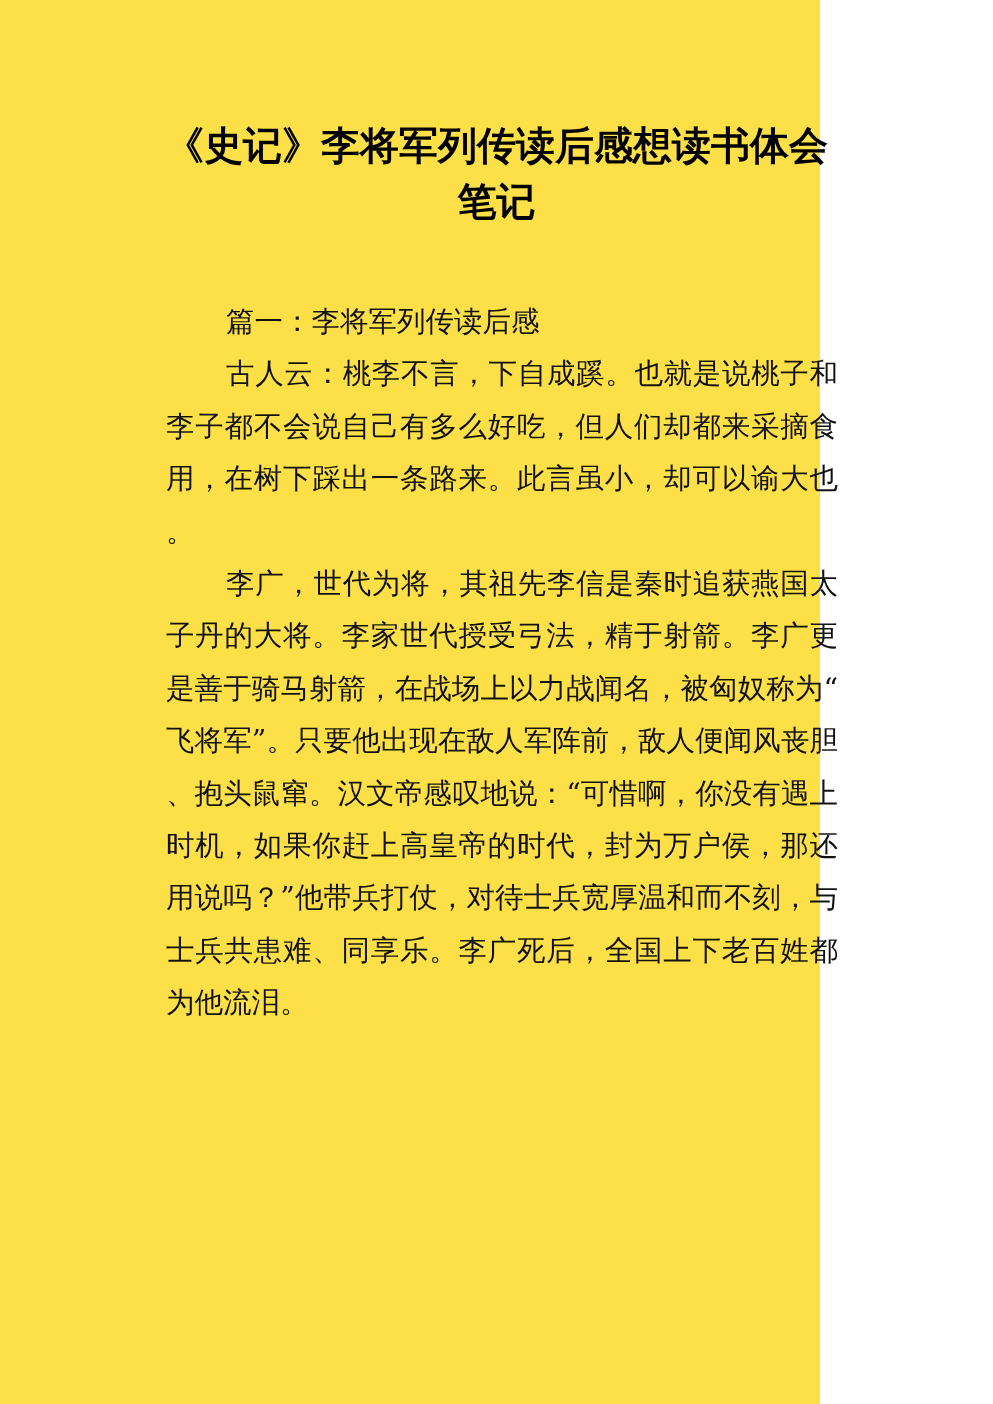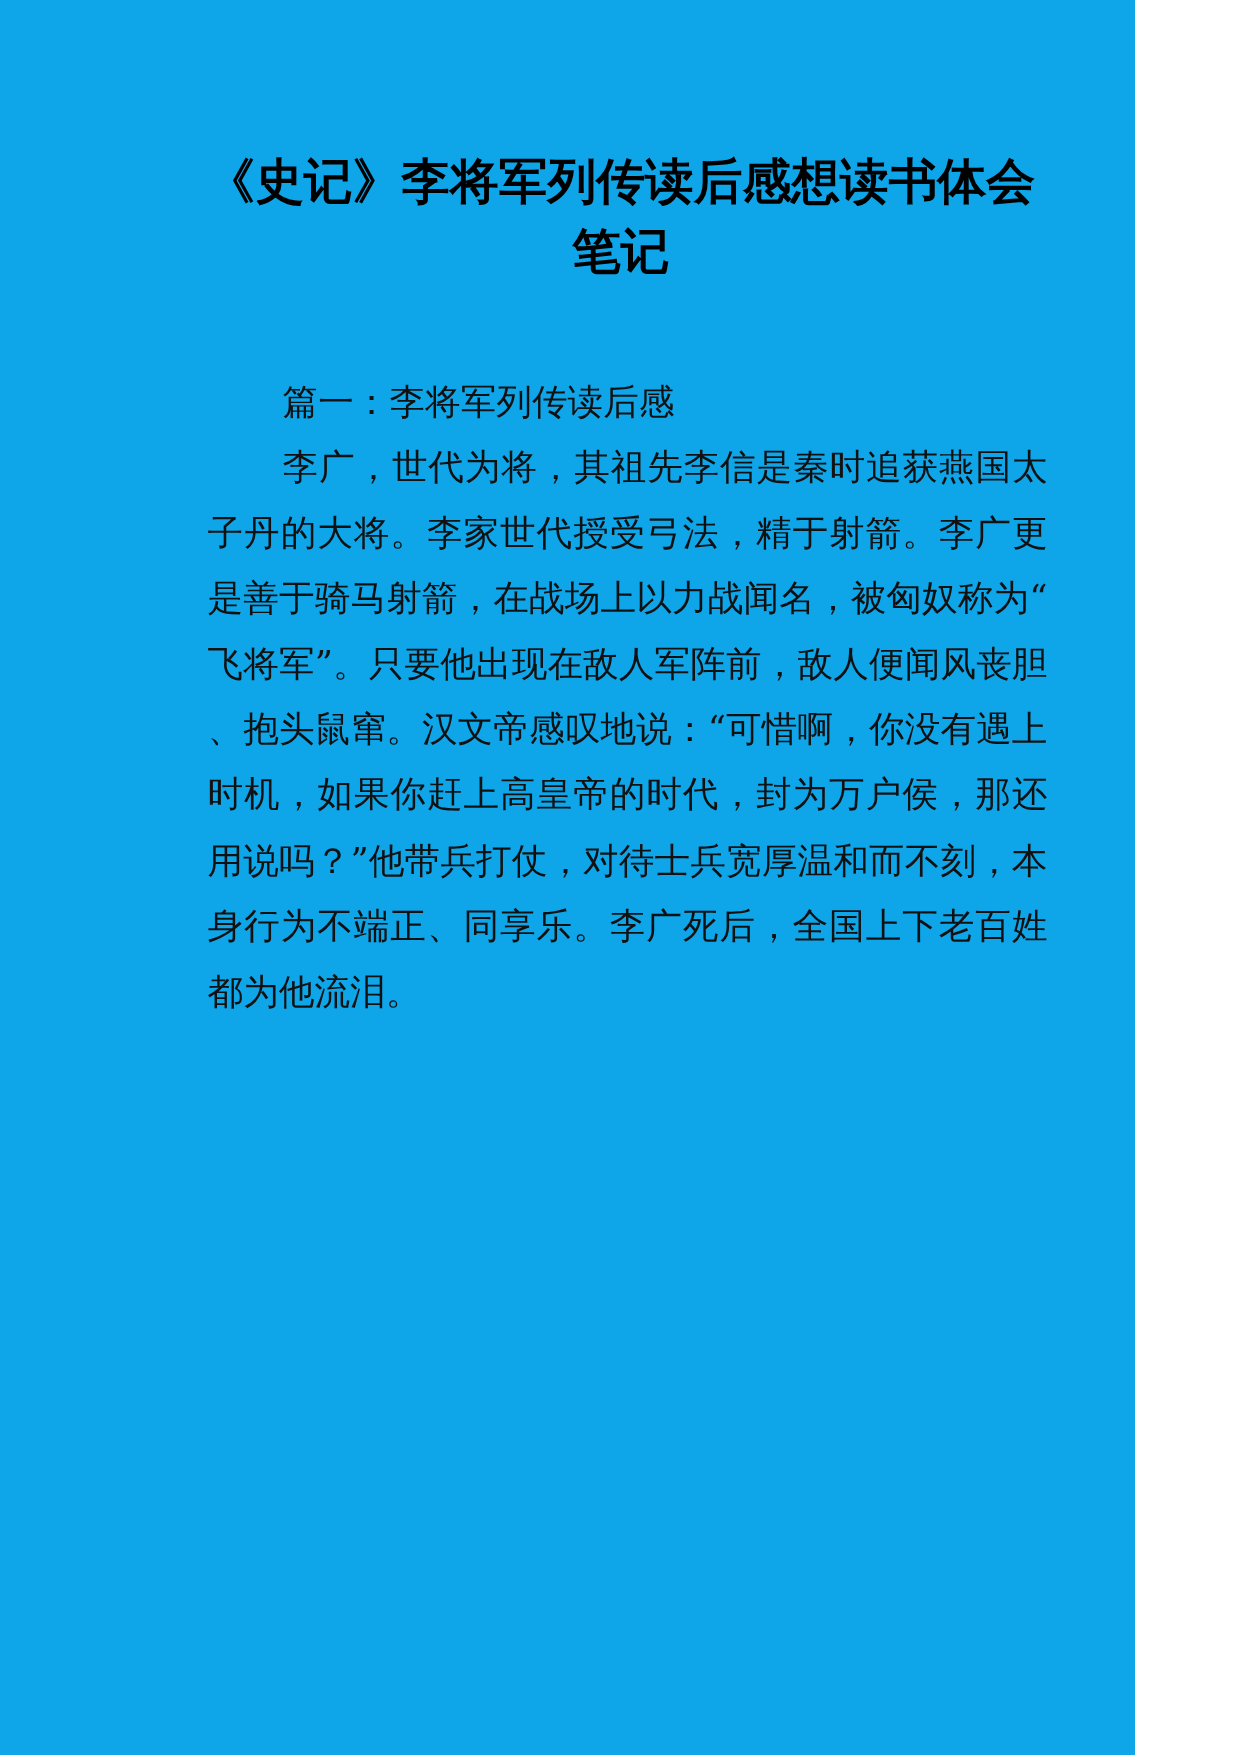--- a/index.html
+++ b/index.html
@@ -10,23 +10,23 @@
     body {
       width: 993px;
       height: 1404px;
       position: relative;
       overflow: hidden;
       color: #111111;
     }
     .page {
       position: absolute;
       left: 0; top: 0;
-      width: 908px;
+      width: 820px;
       height: 1404px;
-      background: #0ea5e9;
+      background: #fde047;
     }
     .title {
       position: absolute;
       left: 150px;
       top: 118px;
       width: 693px;
       text-align: center;
       font-family: "DejaVu Sans", "Liberation Sans", sans-serif;
       font-weight: bold;
       font-size: 39px;
@@ -57,15 +57,16 @@
     }
   </style>
 </head>
 <body>
 
 <div class="page">
   <h1 class="title">《史记》李将军列传读后感想读书体会笔记</h1>
 
   <div class="body-text">
     <p class="para">篇一：李将军列传读后感</p>
-    <p class="para">李广，世代为将，其祖先李信是秦时追获燕国太子丹的大将。李家世代授受弓法，精于射箭。李广更是善于骑马射箭，在战场上以力战闻名，被匈奴称为“飞将军”。只要他出现在敌人军阵前，敌人便闻风丧胆、抱头鼠窜。汉文帝感叹地说：“可惜啊，你没有遇上时机，如果你赶上高皇帝的时代，封为万户侯，那还用说吗？”他带兵打仗，对待士兵宽厚温和而不刻，本身行为不端正、同享乐。李广死后，全国上下老百姓都为他流泪。</p>
+    <p class="para">古人云：桃李不言，下自成蹊。也就是说桃子和李子都不会说自己有多么好吃，但人们却都来采摘食用，在树下踩出一条路来。此言虽小，却可以谕大也。</p>
+    <p class="para">李广，世代为将，其祖先李信是秦时追获燕国太子丹的大将。李家世代授受弓法，精于射箭。李广更是善于骑马射箭，在战场上以力战闻名，被匈奴称为“飞将军”。只要他出现在敌人军阵前，敌人便闻风丧胆、抱头鼠窜。汉文帝感叹地说：“可惜啊，你没有遇上时机，如果你赶上高皇帝的时代，封为万户侯，那还用说吗？”他带兵打仗，对待士兵宽厚温和而不刻，与士兵共患难、同享乐。李广死后，全国上下老百姓都为他流泪。</p>
   </div>
 </div>
 
 </body></html>

